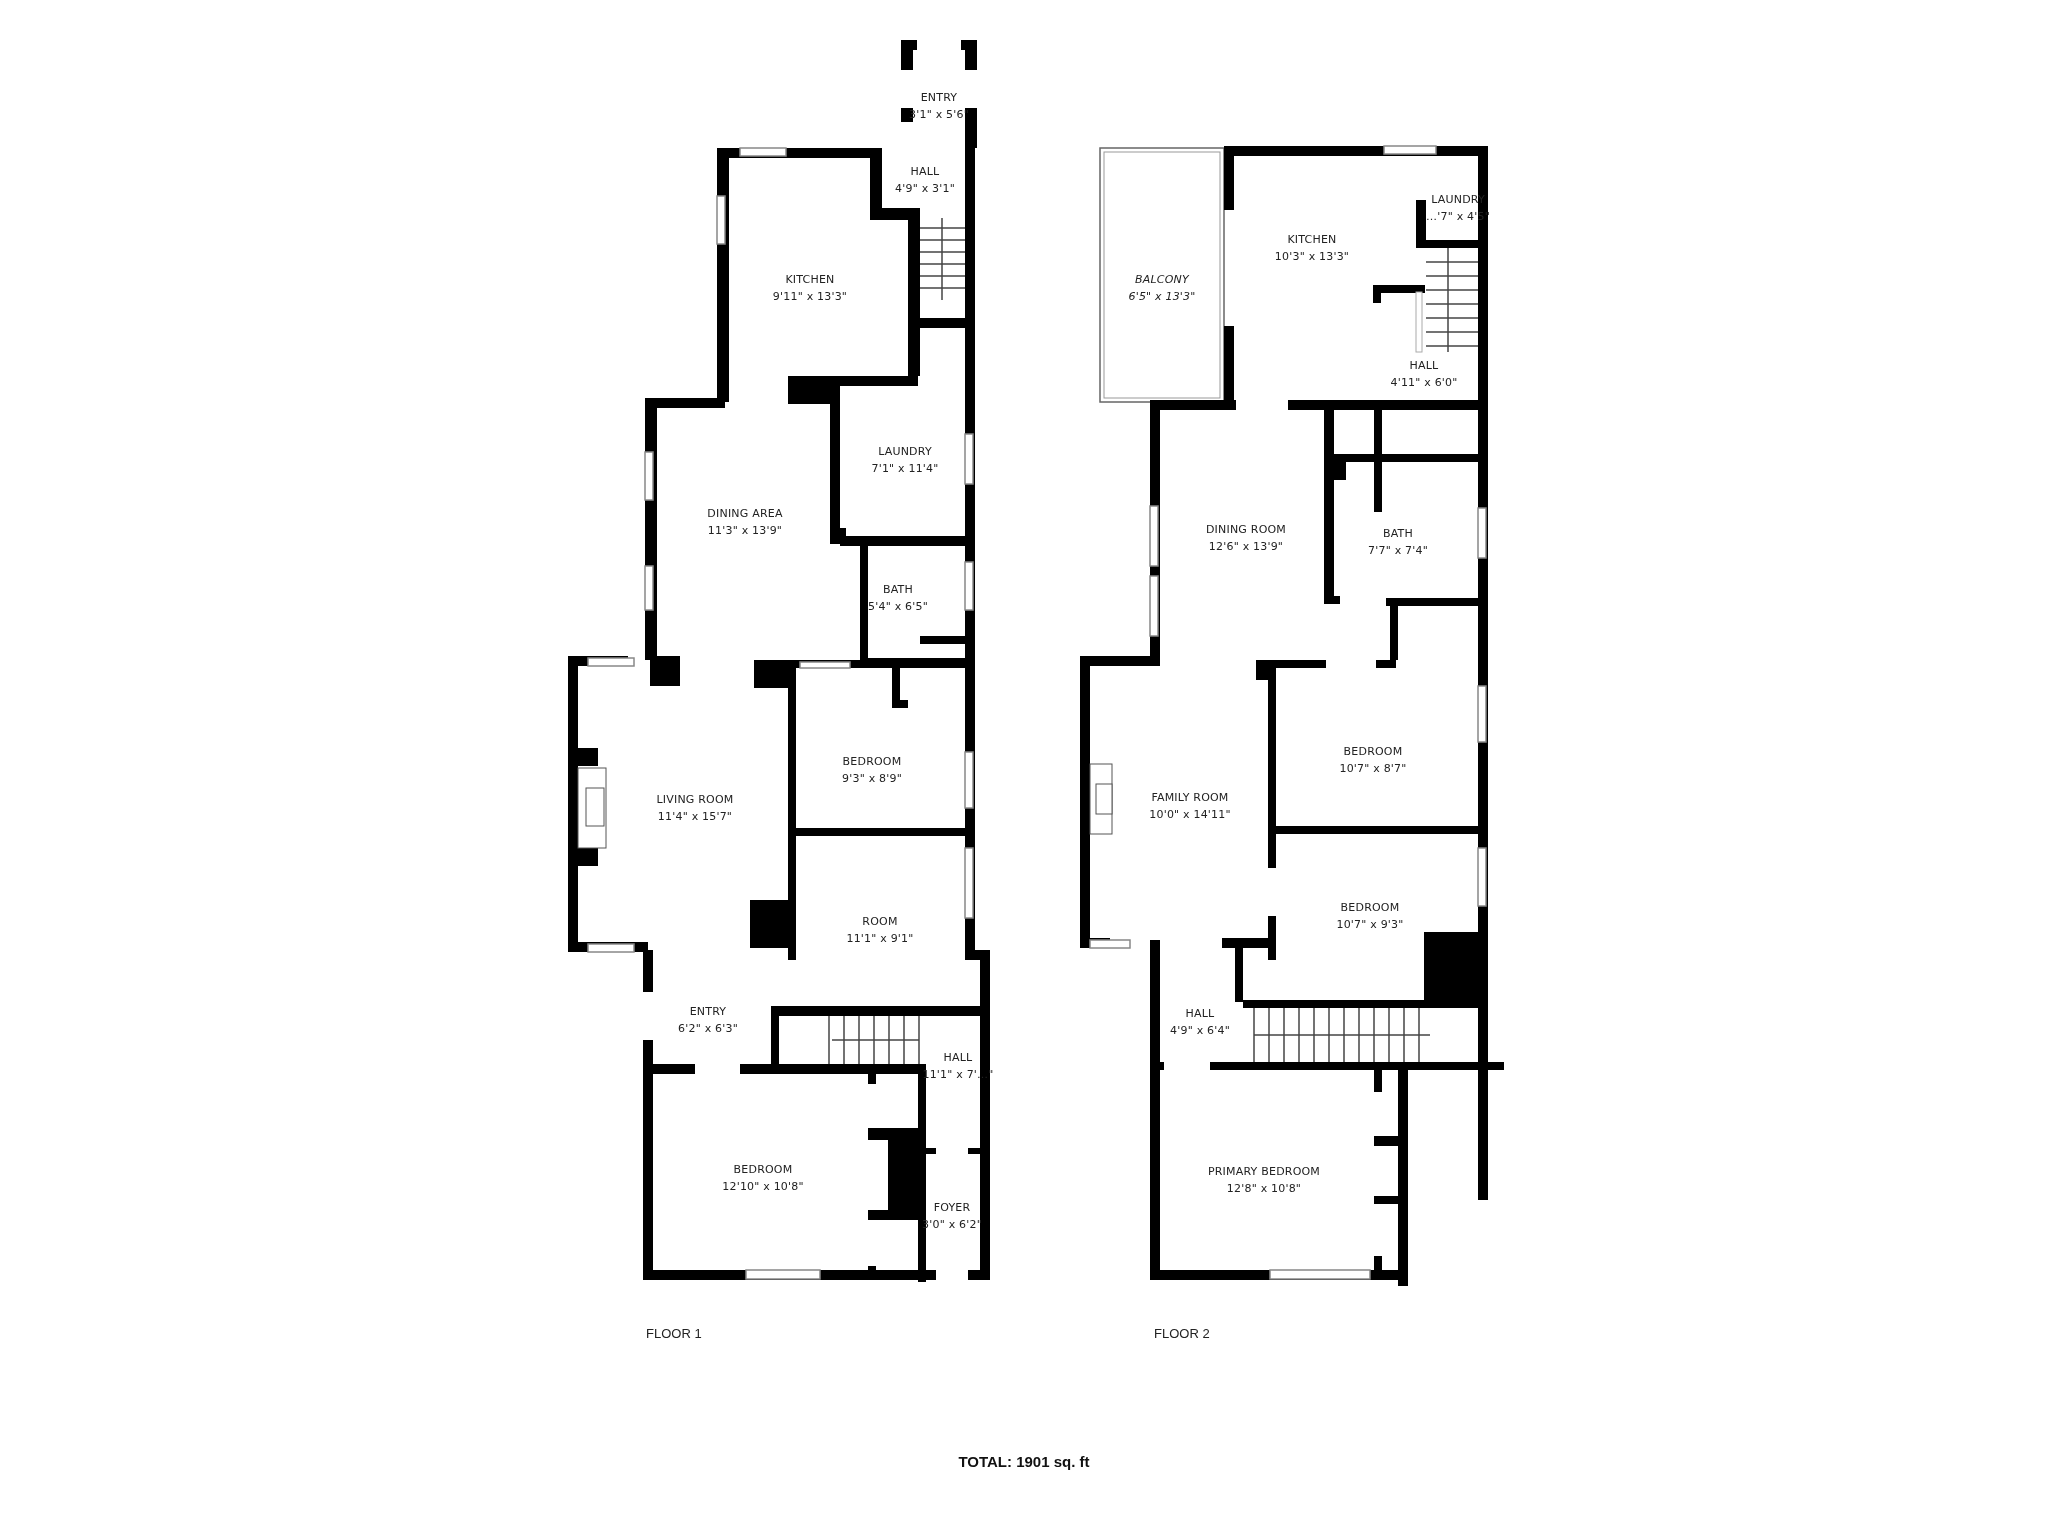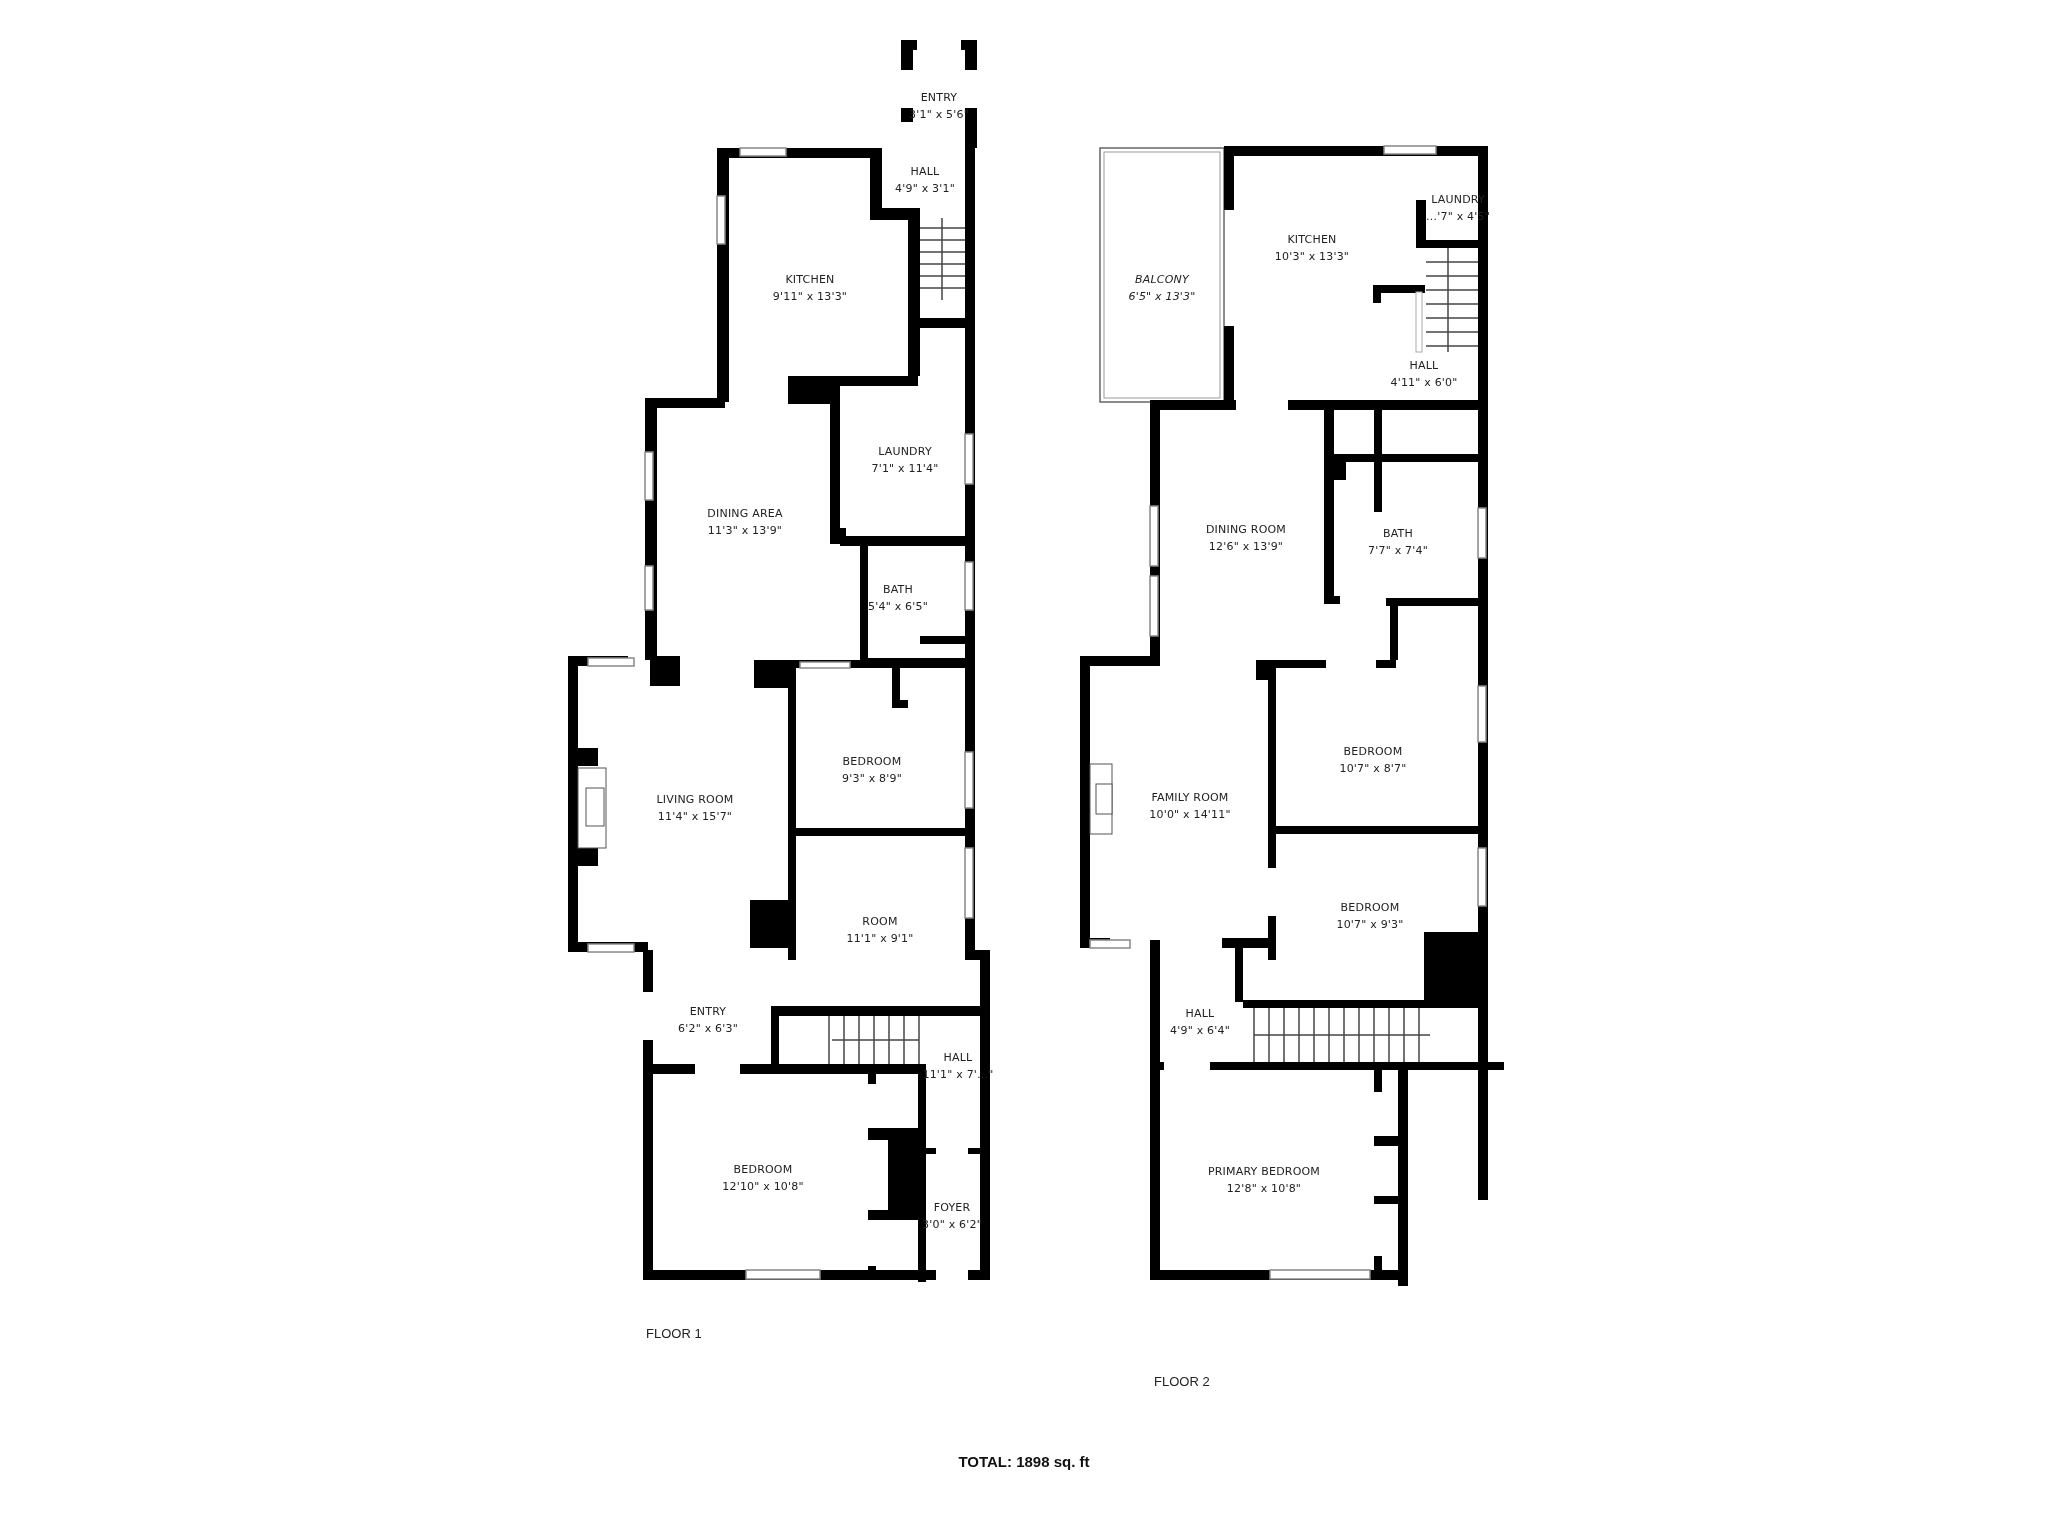--- a/index.html
+++ b/index.html
@@ -309,17 +309,17 @@
       <div>HALL</div>
       <div>4'9" x 6'4"</div>
     </div>
   <div class="room-label" style="left:1264px; top:1180px;">
       <div>PRIMARY BEDROOM</div>
       <div>12'8" x 10'8"</div>
     </div>
 </div>
 
 <div class="floor-label" style="left:646px; top:1326px;">FLOOR 1</div>
-<div class="floor-label" style="left:1154px; top:1326px;margin-top:48px;">FLOOR 2</div>
+<div class="floor-label" style="left:1154px; top:1326px;">FLOOR 2</div>
 
 <div class="totals">
-  <div class="t1">TOTAL: 1898 sq. ft</div>
+  <div class="t1">TOTAL: 1901 sq. ft</div>
 </div>
 
 </body></html>

